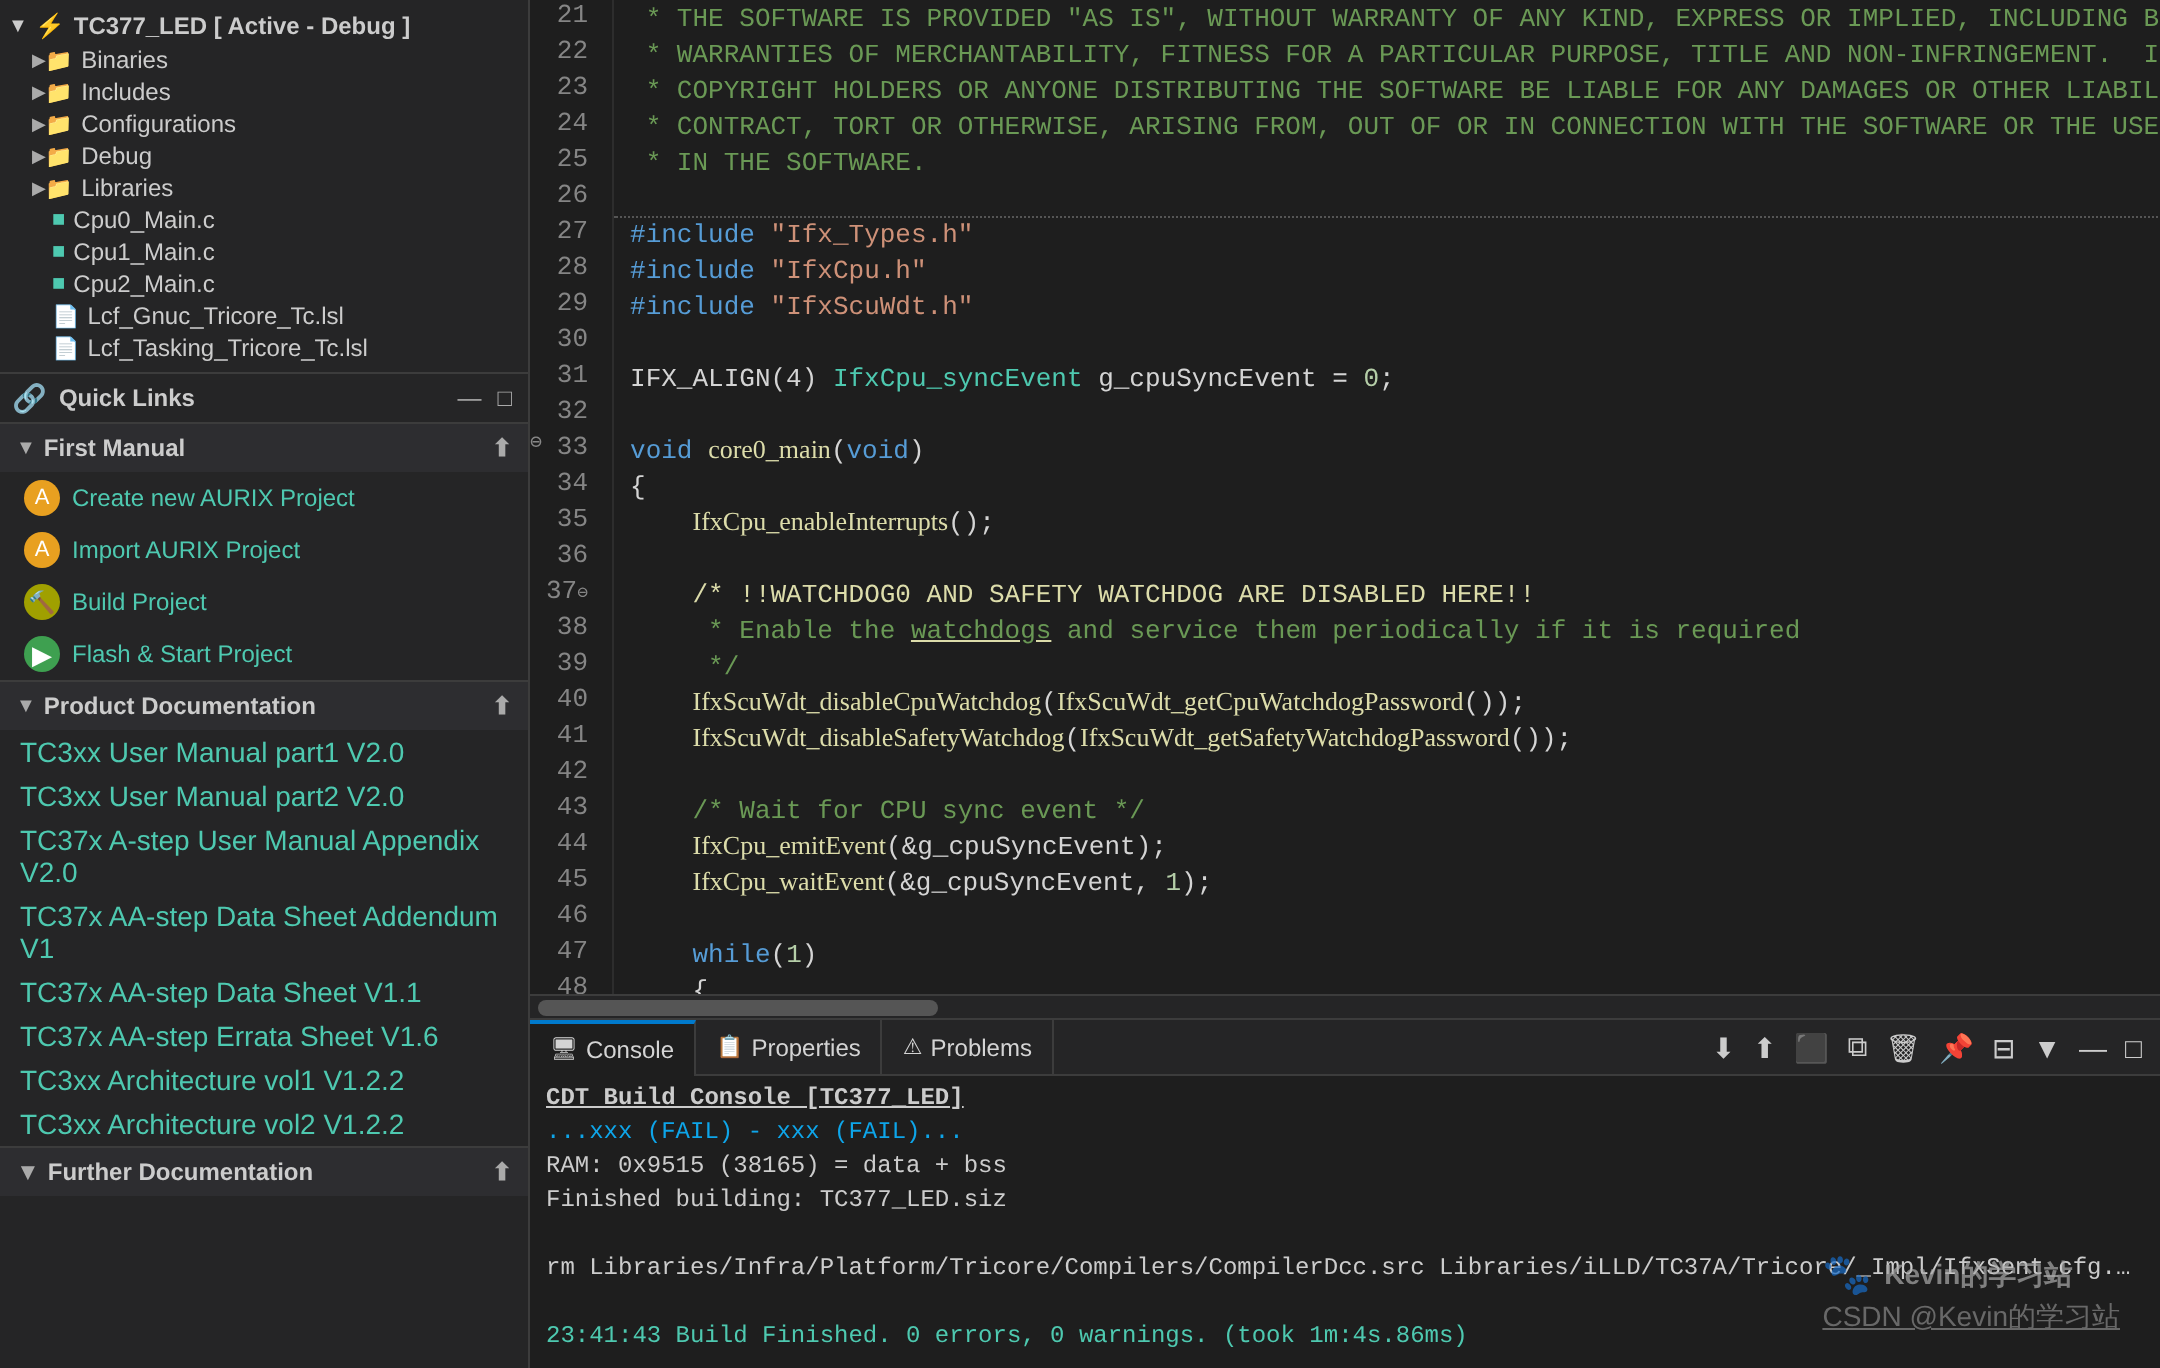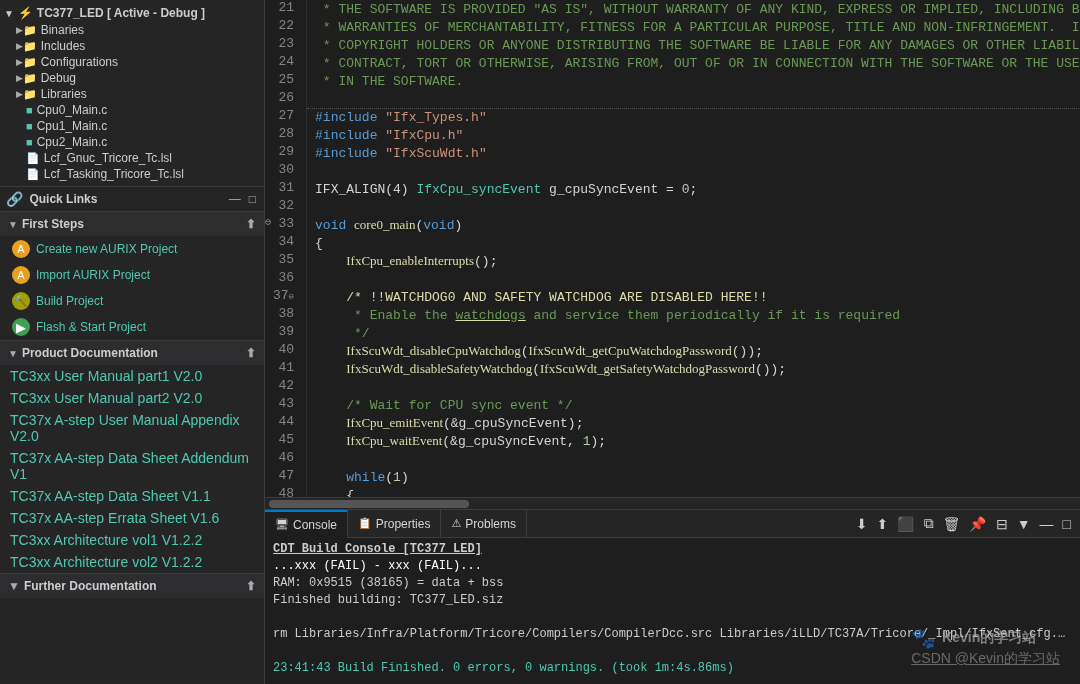--- a/index.html
+++ b/index.html
@@ -361,21 +361,21 @@
       <span class="section-icon">🔗</span>
       <span class="section-title">Quick Links</span>
       <div class="section-controls">
         <button class="section-control-btn">—</button>
         <button class="section-control-btn">□</button>
       </div>
     </div>
 
     <div class="subsection-header">
       <span class="chevron">▼</span>
-      <span>First Steps</span>
+      <span>First Manual</span>
       <span class="subsection-collapse">⬆</span>
     </div>
 
     <div class="quick-link-item">
       <span class="link-icon icon-orange">A</span>
       <span>Create new AURIX Project</span>
     </div>
     <div class="quick-link-item">
       <span class="link-icon icon-orange">A</span>
       <span>Import AURIX Project</span>
@@ -567,21 +567,21 @@
         <button class="console-btn">📌</button>
         <button class="console-btn">⊟</button>
         <button class="console-btn">▼</button>
         <button class="console-btn">—</button>
         <button class="console-btn">□</button>
       </div>
     </div>
 
     <div class="console-body">
       <div class="console-title">CDT Build Console [TC377_LED]</div>
-      <div class="console-line" style="color:#ffffff;font-family:Liberation Mono, monospace;">...xxx (FAIL) - xxx (FAIL)...</div>
+      <div class="console-line" style="color:#0ea5e9;font-family:Liberation Mono, monospace;">...xxx (FAIL) - xxx (FAIL)...</div>
       <div class="console-line">RAM: 0x9515 (38165) = data + bss</div>
       <div class="console-line">Finished building: TC377_LED.siz</div>
       <div class="console-line">&nbsp;</div>
       <div class="console-line console-overflow">rm Libraries/Infra/Platform/Tricore/Compilers/CompilerDcc.src Libraries/iLLD/TC37A/Tricore/_Impl/IfxSent_cfg.src Co</div>
       <div class="console-line">&nbsp;</div>
       <div class="console-line console-success">23:41:43 Build Finished. 0 errors, 0 warnings. (took 1m:4s.86ms)</div>
     </div>
   </div>
 
 </div>

